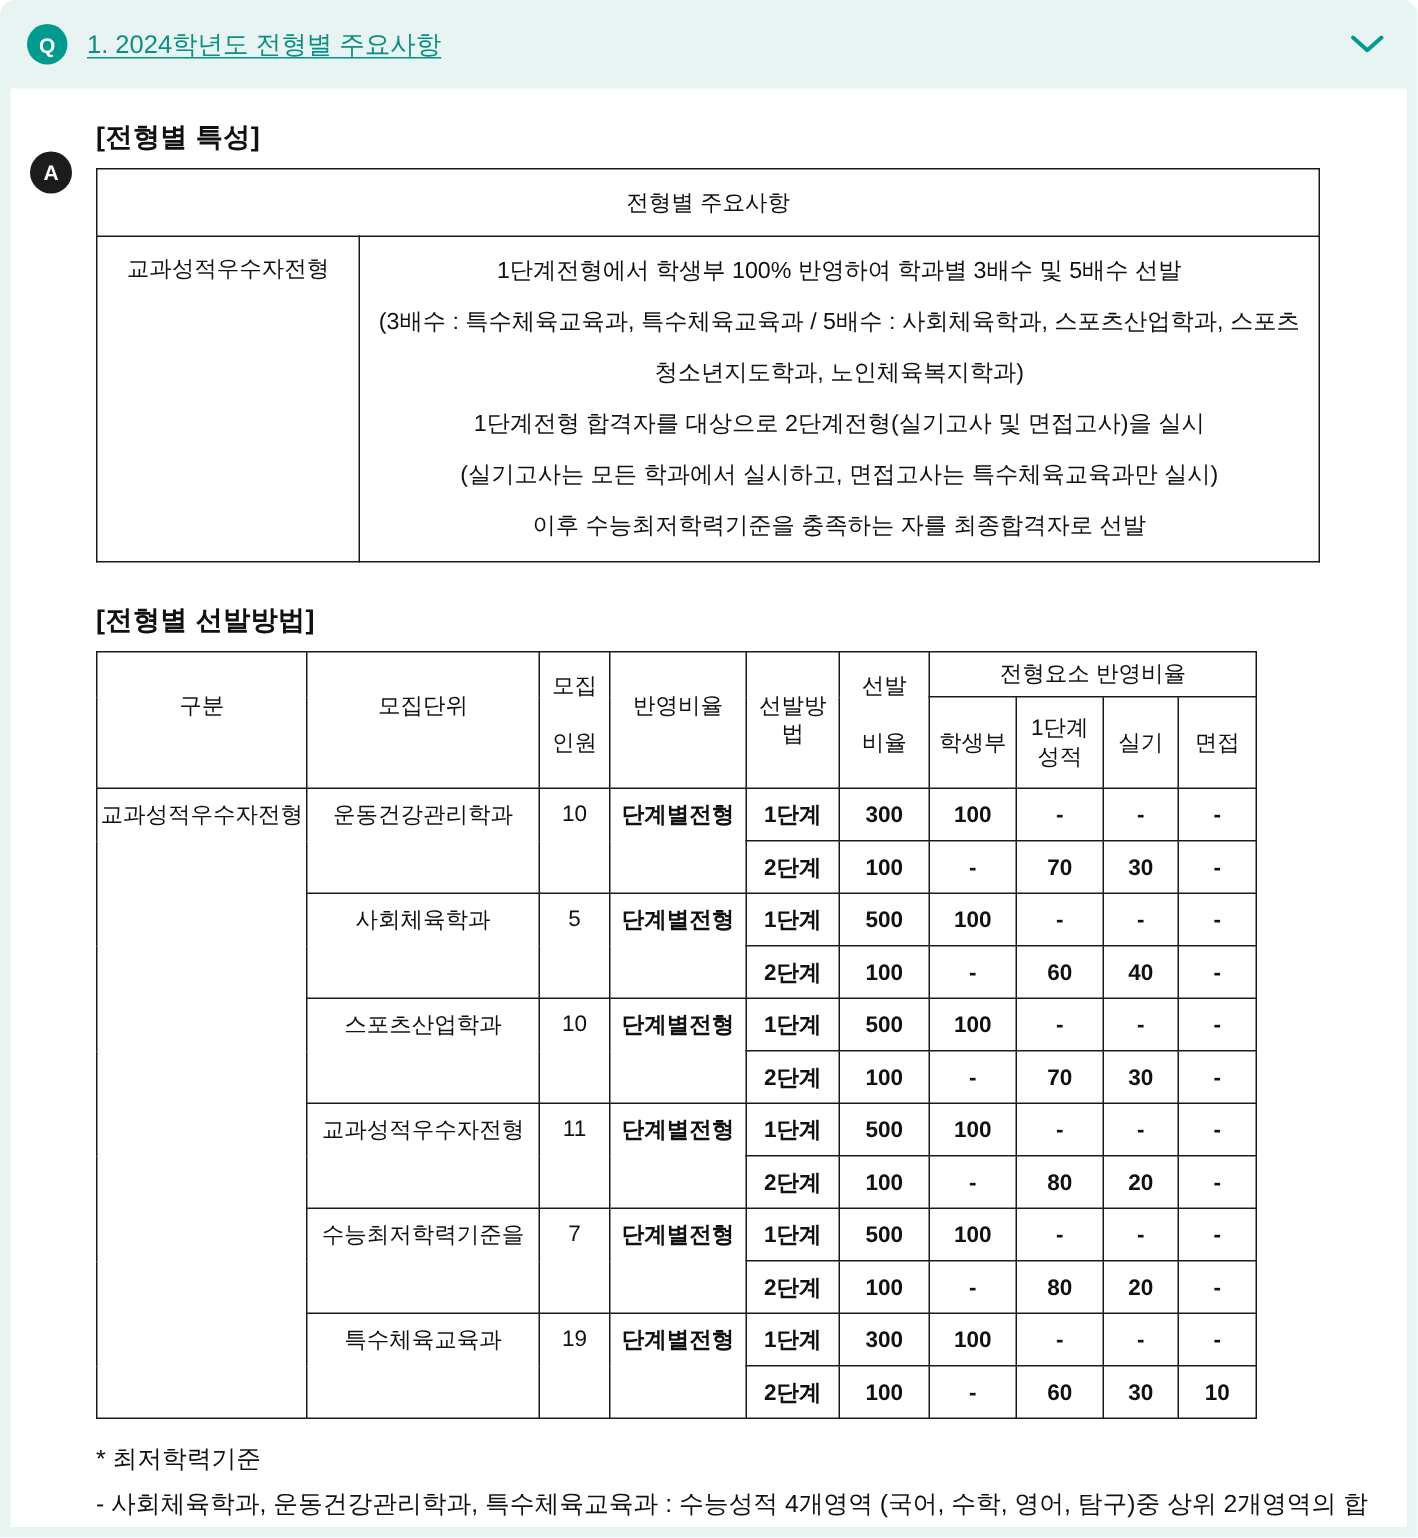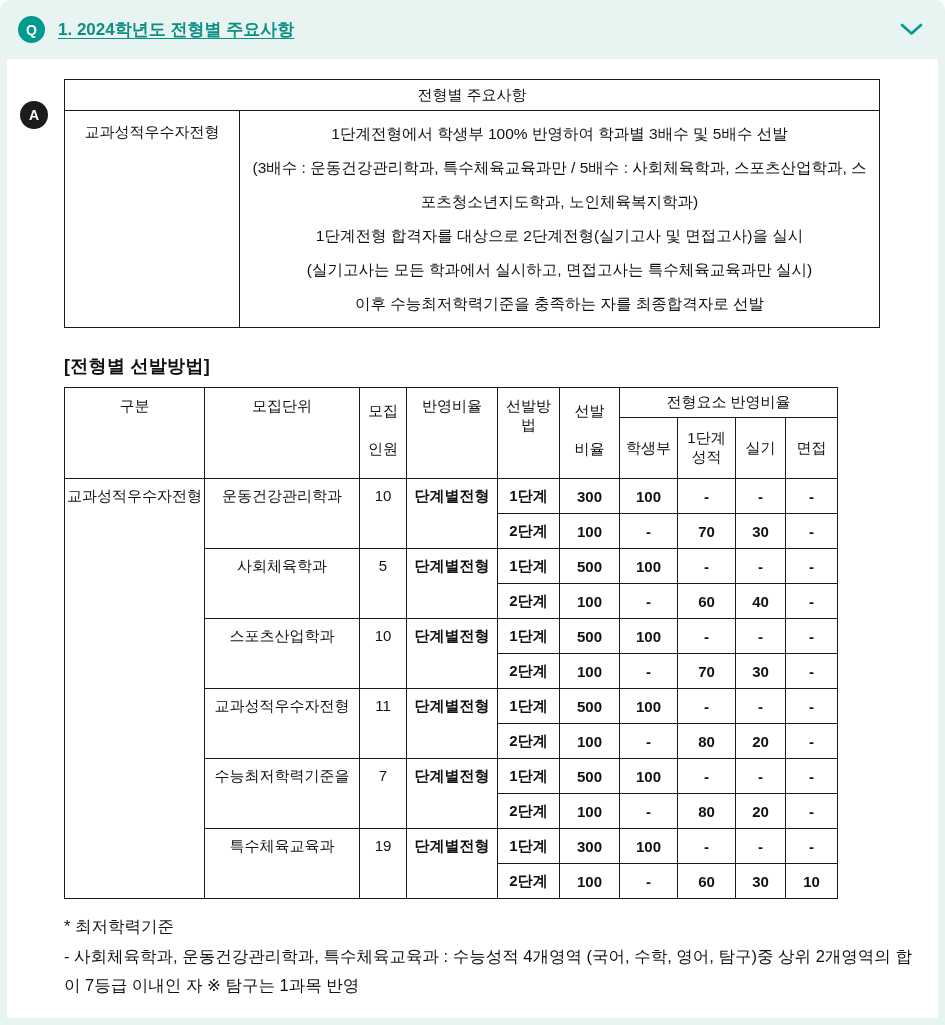--- a/index.html
+++ b/index.html
@@ -20,21 +20,21 @@
     padding:0 22px 0 18px; cursor:pointer;
   }
   .q-badge {
     width:27px; height:27px; border-radius:50%;
     background:var(--accent,#009a8e); color:#fff;
     font-weight:700; font-size:14px;
     display:flex; align-items:center; justify-content:center;
     margin-right:13px; flex:0 0 auto;
   }
   .acc-title {
-    font-size:17px; font-weight:700;
+    font-size:17px; font-weight:400;
     color:var(--accent-dark,#0b8e84);
     text-decoration:underline;
     text-underline-offset:3px;
   }
   .chevron { margin-left:auto; color:var(--accent,#009a8e); display:flex; }
   .content {
     position:relative; background:#fff;
     margin:0 7px; height:959px;
     padding:20px 12px 0 57px; overflow:hidden;
   }
@@ -47,29 +47,29 @@
   }
   .sec-heading { font-size:18px; font-weight:700; margin-bottom:9px; letter-spacing:0.3px; }
   table { border-collapse:collapse; table-layout:fixed; }
   th, td {
     border:1px solid #1a1a1a; text-align:center;
     font-size:15px; font-weight:400; color:#111;
     word-break:break-all; padding:0 2px;
   }
   
   .t1 { width:815px; margin-bottom:26px; }
-  .t1 .t1-header th { height:31px; }
+  .t1 .t1-header th { height:45px; }
   .t1 .t1-label { vertical-align:top; padding-top:12px; }
   .t1 .t1-desc { text-align:center; padding:6px 12px; }
   .t1 .t1-desc div { line-height:34px; font-size:15.5px; word-break:normal; }
   
   .t2 { width:773px; }
   .t2 thead tr.h1 th { height:30px; }
   .t2 thead tr.h2 th { height:61px; }
-  .th-top { vertical-align:top; padding-top:9px; }
+  .th-top { vertical-align:top; padding-top:26px; }
   .th-2line { vertical-align:top; padding-top:4px; }
   .th-2line span { display:block; line-height:38px; }
   .t2 tbody tr { height:35px; }
   .group-cell { vertical-align:top; padding-top:8px; }
   .bold { font-weight:700; }
   
   .notes { margin-top:13px; font-size:16.5px; line-height:29.5px; word-break:normal; }
 </style>
 </head>
 <body>
@@ -86,37 +86,38 @@
         <path d="M2 2 L11.5 10.5 L21 2" fill="none" stroke="currentColor" stroke-width="2.6" stroke-linecap="round" stroke-linejoin="round"></path>
       </svg>
     </span>
   </div>
 
   <div class="content">
     <div class="a-badge">
       <span>A</span>
     </div>
 
+    <div class="sec-heading">[전형별 특성]</div>
 
     <table class="t1">
       <colgroup>
           <col style="width:175px">
           <col style="width:640px">
         </colgroup>
       <thead>
         <tr class="t1-header">
           <th colspan="2">전형별 주요사항</th>
         </tr>
       </thead>
       <tbody>
         <tr>
           <td class="t1-label">교과성적우수자전형</td>
           <td class="t1-desc">
             <div>1단계전형에서 학생부 100% 반영하여 학과별 3배수 및 5배수 선발</div>
-            <div>(3배수 : 운동건강관리학과, 특수체육교육과만 / 5배수 : 사회체육학과, 스포츠산업학과, 스포츠청소년지도학과, 노인체육복지학과)</div>
+            <div>(3배수 : 특수체육교육과, 특수체육교육과 / 5배수 : 사회체육학과, 스포츠산업학과, 스포츠청소년지도학과, 노인체육복지학과)</div>
             <div>1단계전형 합격자를 대상으로 2단계전형(실기고사 및 면접고사)을 실시</div>
             <div>(실기고사는 모든 학과에서 실시하고, 면접고사는 특수체육교육과만 실시)</div>
             <div>이후 수능최저학력기준을 충족하는 자를 최종합격자로 선발</div>
           </td>
         </tr>
       </tbody>
     </table>
 
     <div class="sec-heading">[전형별 선발방법]</div>
 

